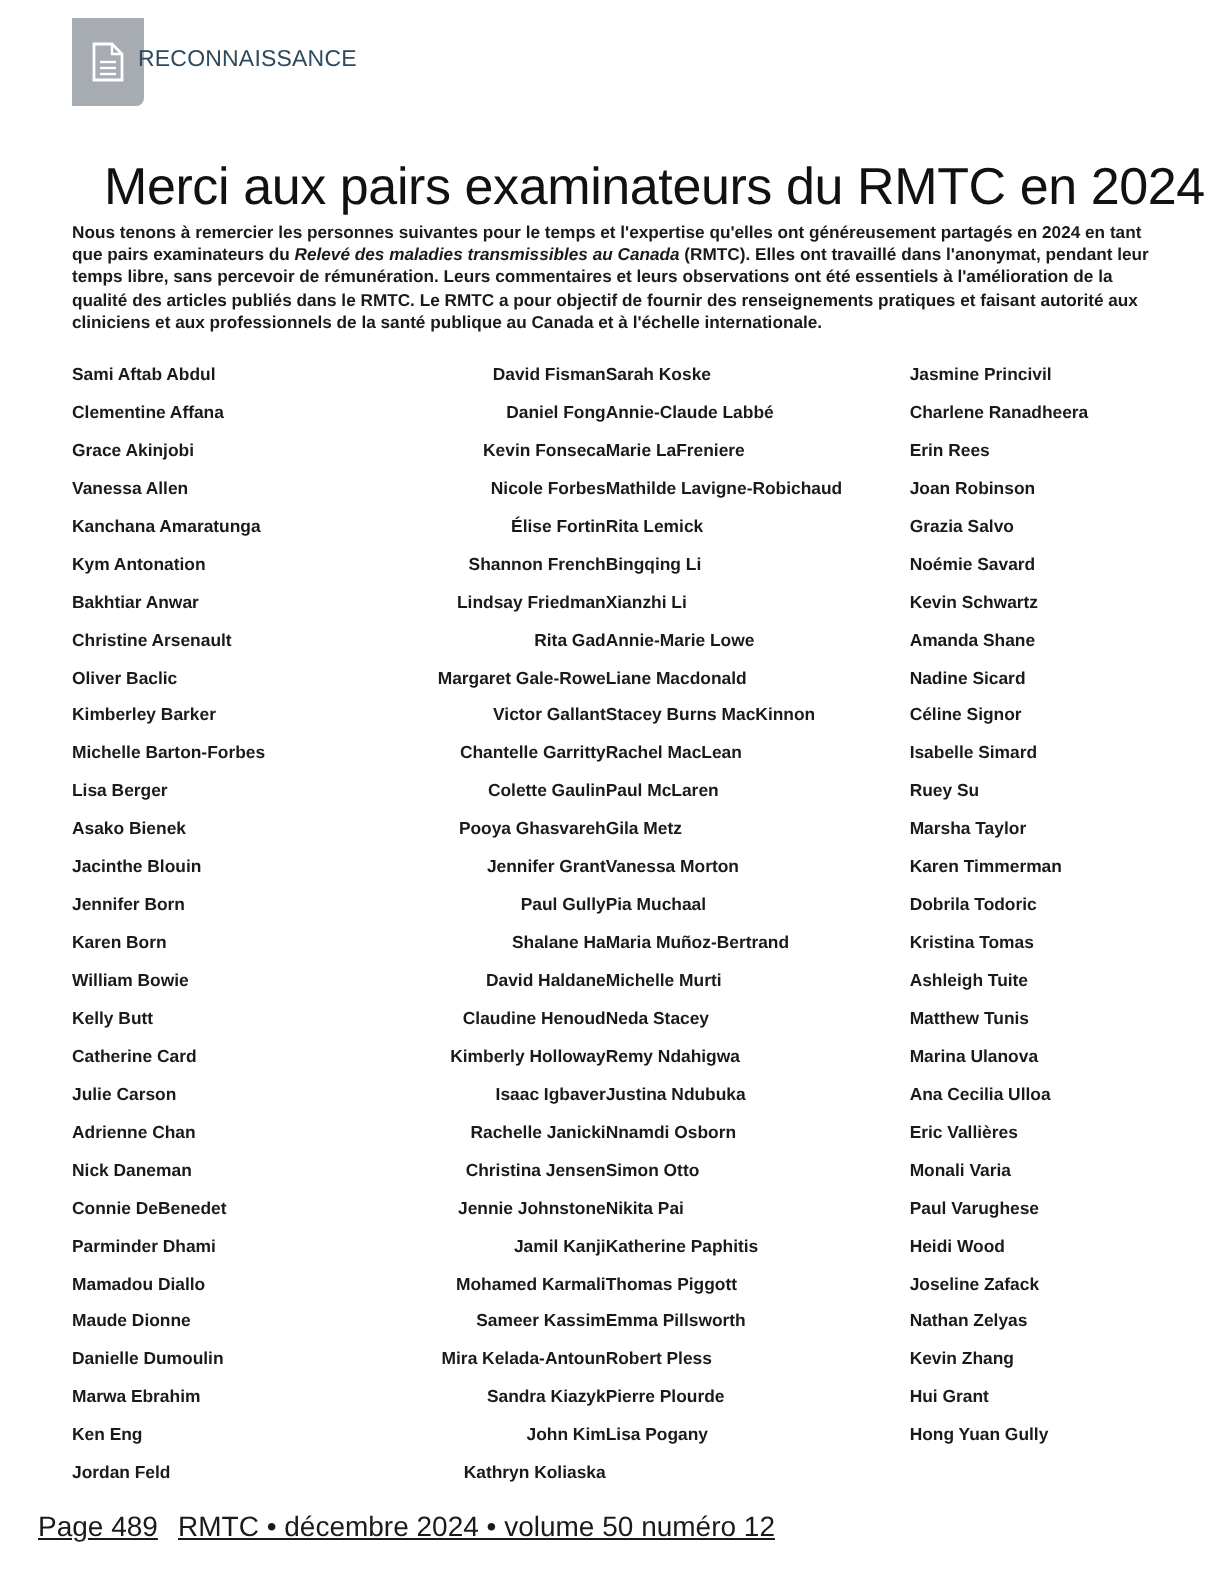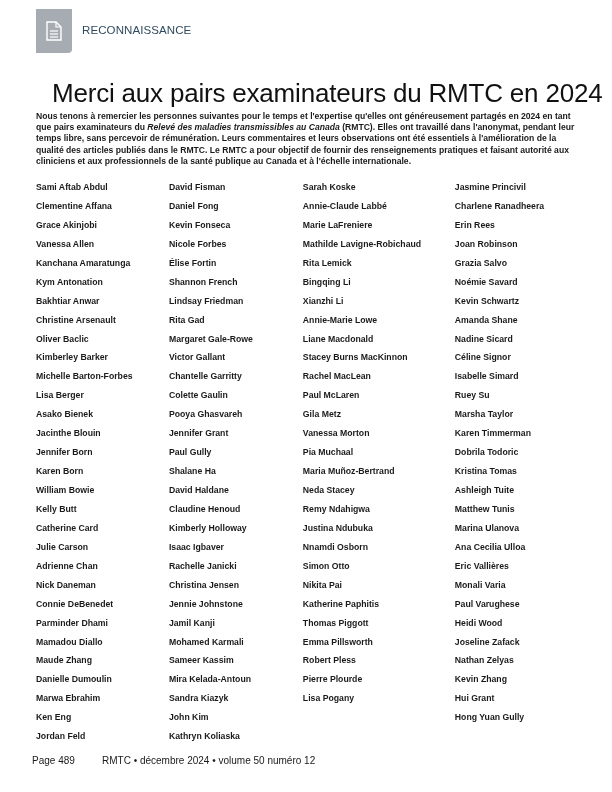--- a/index.html
+++ b/index.html
@@ -7,48 +7,48 @@
       width: 612px; height: 792px; position: relative; overflow: hidden;
       font-family: "Liberation Sans", sans-serif; color: #1a1a1a;
     }
     .icon-box {
       position: absolute; left: 36px; top: 9px; width: 36px; height: 44px;
       background: #a7acb2; border-bottom-right-radius: 4px;
       display: flex; align-items: center; justify-content: center;
     }
     .icon-box svg { width: 16px; height: 20px; }
     .section-label {
-      position: absolute; left: 82px; top: 24px;
+      position: absolute; left: 69px; top: 24px;
       font-size: 11.5px; color: #2f4a5e; letter-spacing: 0.1px;
     }
     .page-title {
       position: absolute; left: 36px; top: 62px;
       font-size: 26px; color: #111; letter-spacing: -0.2px; white-space: nowrap;
     }
     .intro {
       position: absolute; left: 36px; top: 111px; width: 540px;
       font-size: 8.6px; line-height: 11.2px; font-weight: bold; color: #1a1a1a;
     }
     .intro em { font-style: italic; }
     .columns {
       position: absolute; left: 36px; top: 182px; width: 545px;
       display: flex;
     }
     .col { display: flex; flex-direction: column; }
     .col-0 { width: 138px; justify-content: space-between; }
-    .col-1 { width: 139px; }
+    .col-1 { width: 139px; align-items: flex-end; }
     .col-2 { width: 137px; }
     .col-3 { width: 131px; margin-left: 20px; }
     .name {
       height: 18.95px; font-size: 8.7px; line-height: 10px; font-weight: bold;
       white-space: nowrap; color: #1a1a1a;
     }
     .footer {
-      position: absolute; left: 32px; top: 755px;
-      font-size: 10px; color: #1a1a1a; display: flex;
+      position: absolute; left: 19px; top: 755px;
+      font-size: 14px; color: #1a1a1a; display: flex; text-decoration: underline;
     }
     .footer .page-num { width: 70px; }
   </style>
 </head>
 <body>
 
 <div class="icon-box">
   <svg viewBox="0 0 16 20">
     <path d="M1 1 H10 L15 6 V19 H1 Z" fill="none" stroke="#ffffff" stroke-width="1.4"></path>
     <path d="M10 1 V6 H15" fill="none" stroke="#ffffff" stroke-width="1.2"></path>
@@ -83,21 +83,21 @@
       <div class="name">Karen Born</div>
       <div class="name">William Bowie</div>
       <div class="name">Kelly Butt</div>
       <div class="name">Catherine Card</div>
       <div class="name">Julie Carson</div>
       <div class="name">Adrienne Chan</div>
       <div class="name">Nick Daneman</div>
       <div class="name">Connie DeBenedet</div>
       <div class="name">Parminder Dhami</div>
       <div class="name">Mamadou Diallo</div>
-      <div class="name">Maude Zhang</div>
+      <div class="name">Maude Dionne</div>
       <div class="name">Danielle Dumoulin</div>
       <div class="name">Marwa Ebrahim</div>
       <div class="name">Ken Eng</div>
       <div class="name">Jordan Feld</div>
     </div>
     <div class="col col-1">
       <div class="name">David Fisman</div>
       <div class="name">Daniel Fong</div>
       <div class="name">Kevin Fonseca</div>
       <div class="name">Nicole Forbes</div>
@@ -138,20 +138,21 @@
       <div class="name">Xianzhi Li</div>
       <div class="name">Annie-Marie Lowe</div>
       <div class="name">Liane Macdonald</div>
       <div class="name">Stacey Burns MacKinnon</div>
       <div class="name">Rachel MacLean</div>
       <div class="name">Paul McLaren</div>
       <div class="name">Gila Metz</div>
       <div class="name">Vanessa Morton</div>
       <div class="name">Pia Muchaal</div>
       <div class="name">Maria Muñoz-Bertrand</div>
+      <div class="name">Michelle Murti</div>
       <div class="name">Neda Stacey</div>
       <div class="name">Remy Ndahigwa</div>
       <div class="name">Justina Ndubuka</div>
       <div class="name">Nnamdi Osborn</div>
       <div class="name">Simon Otto</div>
       <div class="name">Nikita Pai</div>
       <div class="name">Katherine Paphitis</div>
       <div class="name">Thomas Piggott</div>
       <div class="name">Emma Pillsworth</div>
       <div class="name">Robert Pless</div>

